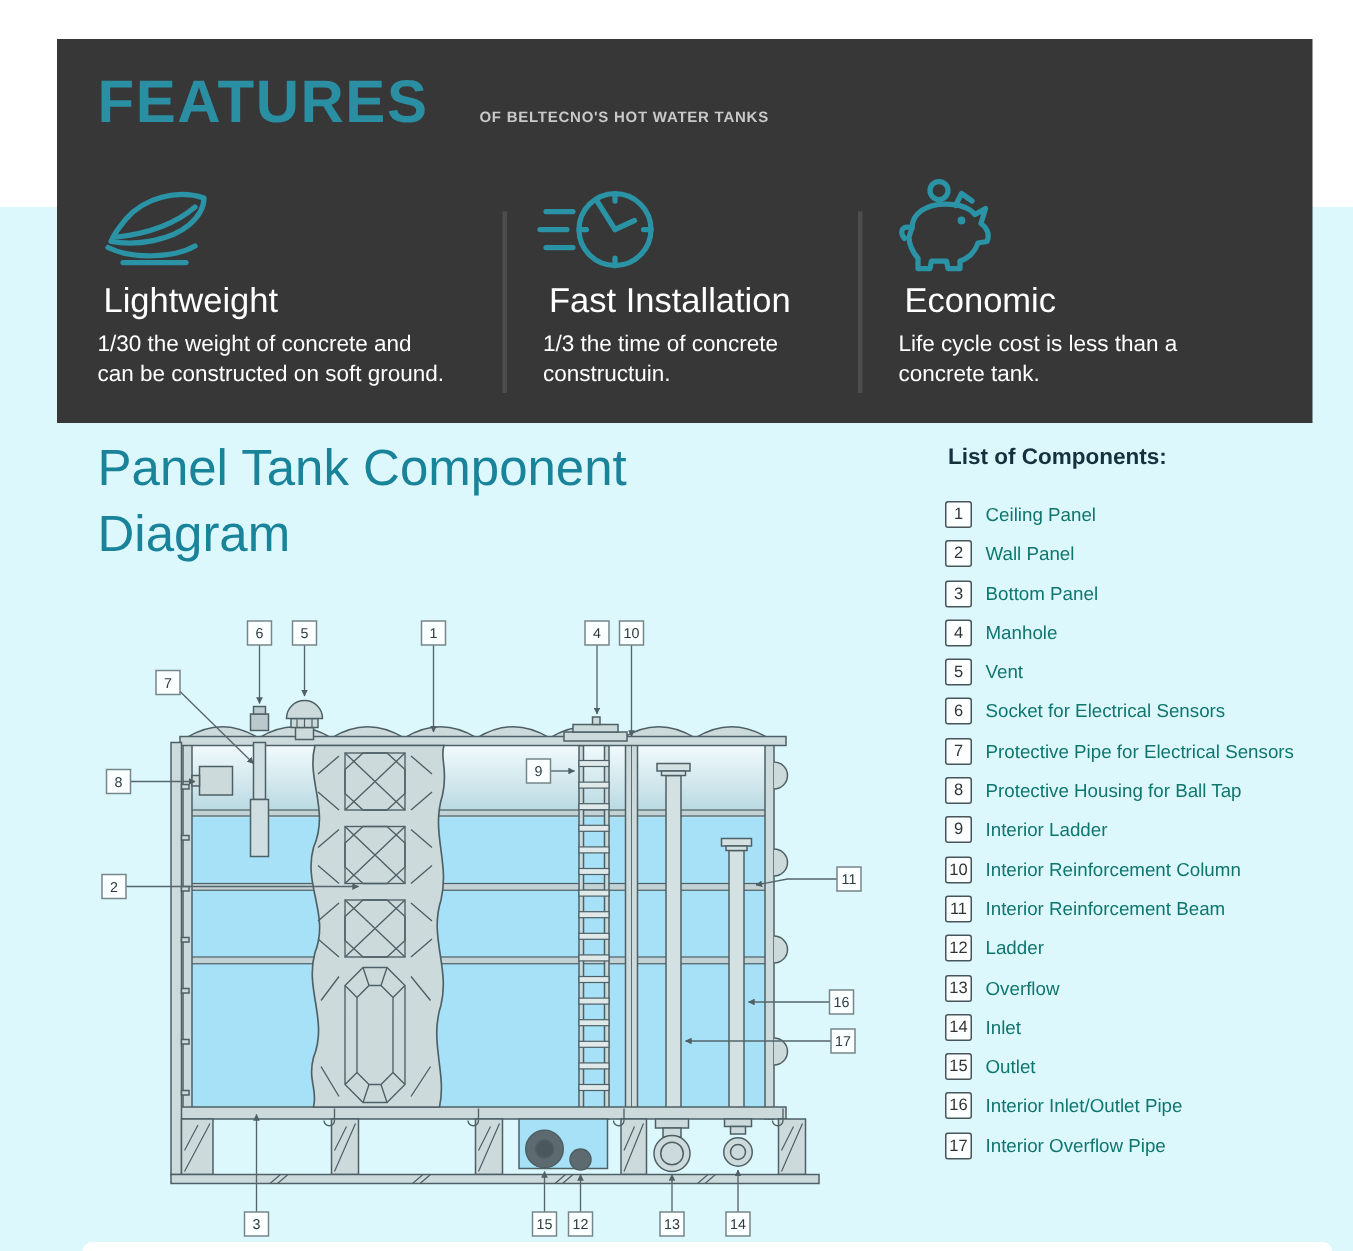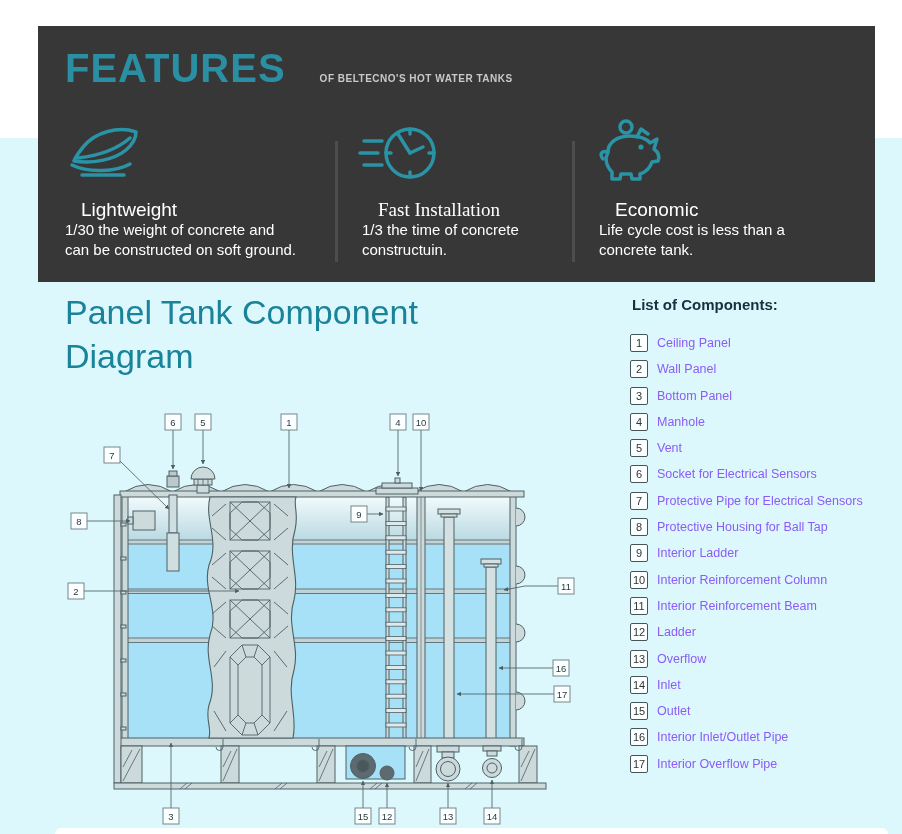--- a/index.html
+++ b/index.html
@@ -11,39 +11,39 @@
   .dark-panel { position:absolute; left:38px; top:26px; width:837px; height:256px; background:#373737; }
   .hdr { position:absolute; left:27px; top:20px; display:flex; align-items:baseline; }
   .hdr h1 { margin:0; font-size:40px; font-weight:bold; color:#2a8fa2; letter-spacing:1px; }
   .hdr .sub { margin-left:34px; font-size:10px; font-weight:bold; color:#c9c9c9; letter-spacing:.5px; }
   .divider { position:absolute; top:115px; width:3px; height:121px; background:#4d4d4d; }
   .d1 { left:297px; } .d2 { left:534px; }
   .f-icon { position:absolute; }
   .i1 { left:28px;  top:100px; }
   .i2 { left:318px; top:96px; }
   .i3 { left:556px; top:92px; }
-  .f-title { position:absolute; top:157px; margin:16px; font-size:19px; font-weight:400; color:#ffffff; }
-  .t1 { left:27px; } .t2 { left:324px;font-family:Liberation Serif, serif; } .t3 { left:561px; }
+  .f-title { position:absolute; top:157px; margin:4px; font-size:23px; font-weight:400; color:#ffffff; }
+  .t1 { left:27px; } .t2 { left:324px; } .t3 { left:561px; }
   .f-desc { position:absolute; top:194px; margin:0; font-size:15px; line-height:1.32; color:#ffffff; }
   .p1 { left:27px;  width:232px; }
   .p2 { left:324px; width:175px; }
   .p3 { left:561px; width:212px; }
 
   
   .page-title { position:absolute; left:65px; top:290px; margin:0; font-size:34px; font-weight:normal;
                 color:#19839a; line-height:1.3; white-space:pre-line; }
 
   
   .components { position:absolute; left:630px; top:296px; width:272px; }
   .components h3 { margin:0 12px 21px 2px; font-size:15px; font-weight:bold; color:#14313e; }
   .components ul { list-style:none; margin:0; padding:0; }
   .components li { display:flex; align-items:center; height:18px; margin-bottom:8.3px; }
   .numbox { width:18px; height:18px; box-sizing:border-box; border:1px solid #46555a; background:#fbffff;
             border-radius:2px; color:#333; font-size:11px; display:flex; align-items:center; justify-content:center; flex:none; }
-  .lbl { margin-left:9px; font-size:12.5px; color:#8b5cf6; white-space:nowrap; }
+  .lbl { margin-left:9px; font-size:12.5px; color:#0f766e; white-space:nowrap; }
 
   
   .diagram { position:absolute; left:60px; top:405px; }
   .diagram text { font-family:"Liberation Sans", sans-serif; font-size:9.5px; fill:#2c3a40; }
 
   .bottom-bar { position:absolute; left:55px; top:828px; width:833px; height:6px; background:#ffffff;
                 border-radius:8px 8px 0 0; }
   .ticon { stroke:#2a93a5; stroke-width:3.5; fill:none; stroke-linecap:round; stroke-linejoin:round; }
 </style>
 </head>

